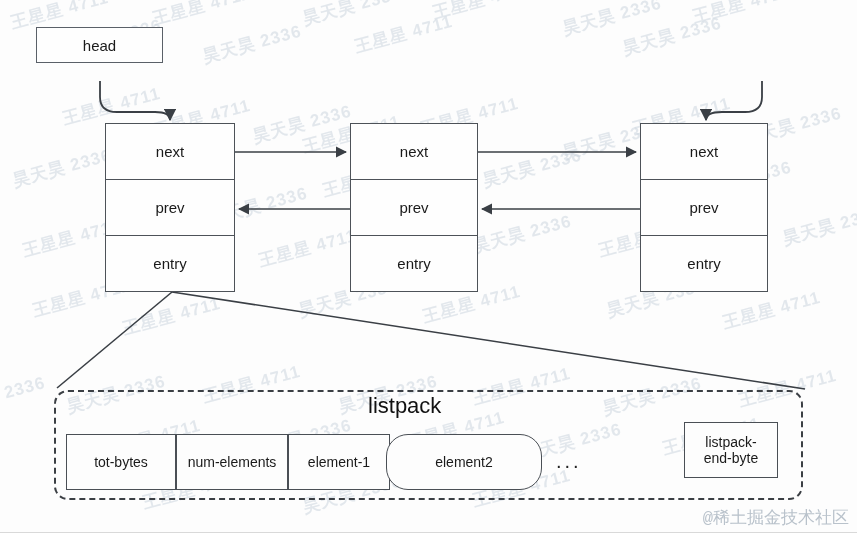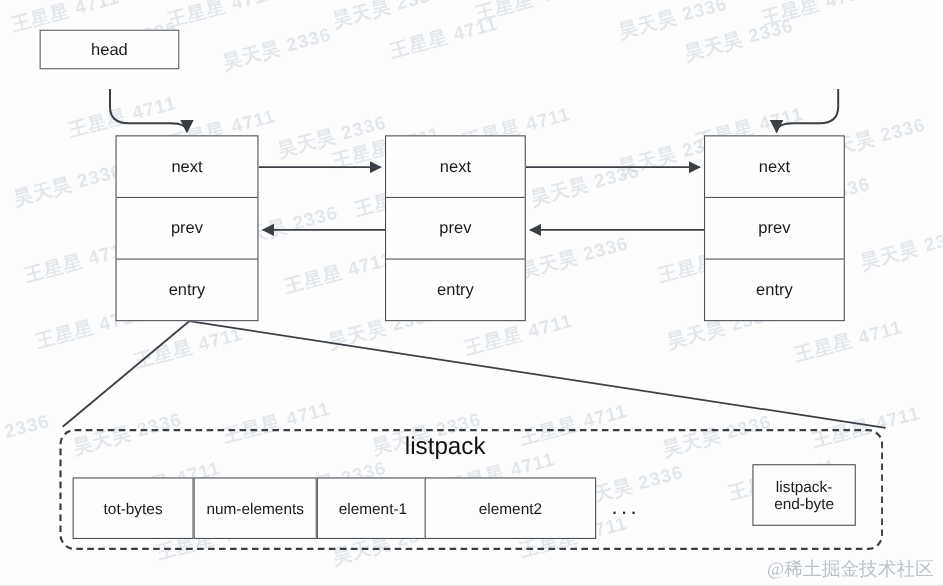--- a/index.html
+++ b/index.html
@@ -117,21 +117,21 @@
   }
 
   .credit {
     position: absolute;
     right: 8px;
     bottom: 4px;
     font-size: 17px;
     color: #b9c2cb;
     z-index: 5;
     white-space: nowrap;
-    font-family: Liberation Serif, serif;
+    font-family: Liberation Mono, monospace;
   }
   .bottom-rule {
     position: absolute;
     left: 0;
     bottom: 0;
     width: 857px;
     height: 1px;
     background: #d9d9d9;
     z-index: 6;
   }
@@ -251,21 +251,21 @@
 
   <div class="lp-cell" style="left:66px; top:434px; width:110px; height:56px;">
     <span>tot-bytes</span>
   </div>
   <div class="lp-cell" style="left:176px; top:434px; width:112px; height:56px;">
     <span>num-elements</span>
   </div>
   <div class="lp-cell" style="left:288px; top:434px; width:102px; height:56px;text-align:right;">
     <span>element-1</span>
   </div>
-  <div class="lp-cell" style="left:386px; top:434px; width:156px; height:56px;">
+  <div class="lp-cell" style="left:386px; top:434px; width:156px; height:56px;border-radius:22px;">
     <span>element2</span>
   </div>
 
   <div class="lp-ellipsis" style="left:556px; top:450px;">...</div>
 
   <div class="lp-cell" style="left:684px; top:422px; width:94px; height:56px;">
     <span id="end-byte-label">listpack-<br>end-byte</span>
   </div>
 
   <div class="credit">@稀土掘金技术社区</div>

